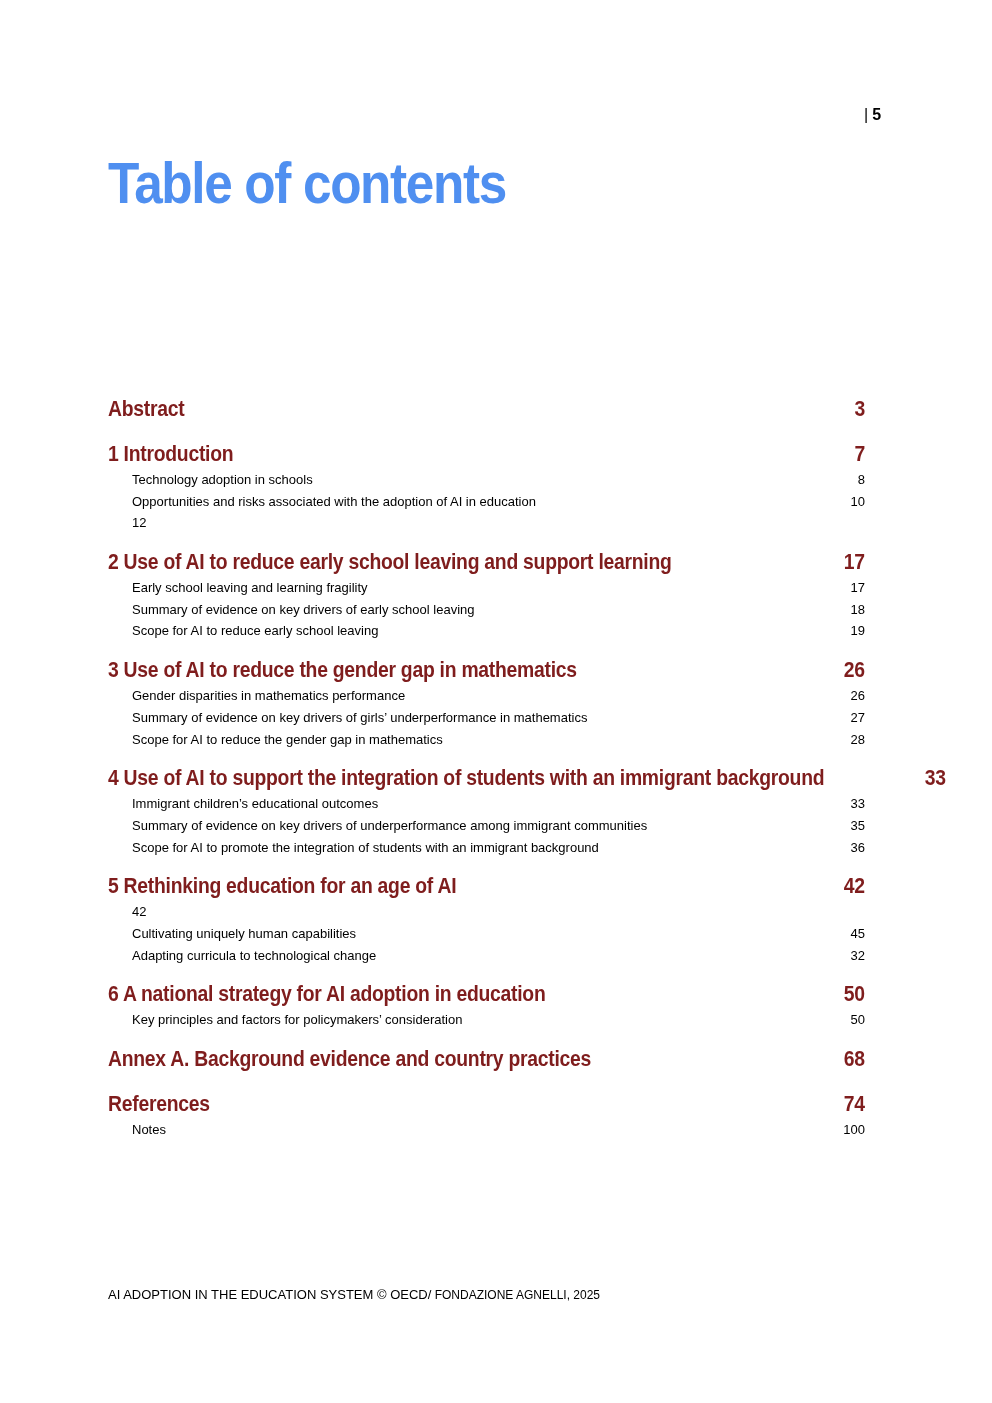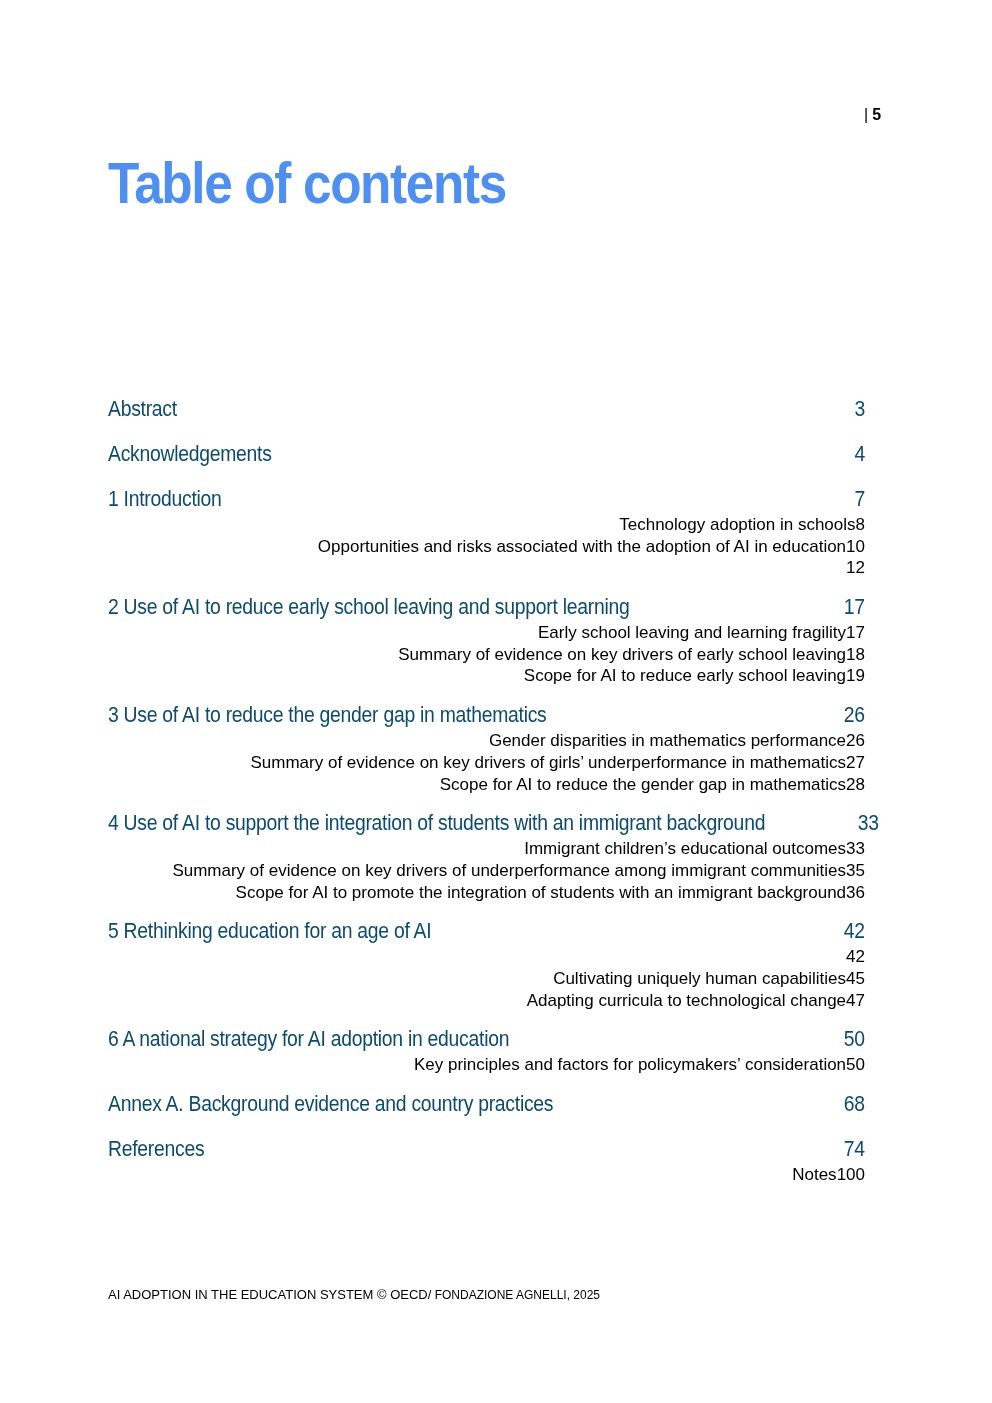--- a/index.html
+++ b/index.html
@@ -4,46 +4,42 @@
   <style>
     html, body { margin: 0; padding: 0; background: #ffffff; }
     body { width: 992px; height: 1403px; position: relative; overflow: hidden;
            font-family: "Liberation Sans", sans-serif; color: #000; }
     .page-number { position: absolute; top: 106px; left: 864px; font-size: 16px; font-weight: bold; }
     .page-number .bar { font-weight: normal; margin-right: 4px; }
     .title { position: absolute; top: 150px; left: 108px; font-size: 57px; font-weight: bold;
              color: #4f8ff0; letter-spacing: -1.5px; margin: 0; transform: scaleX(0.9); transform-origin: left; }
     .toc { position: absolute; top: 394px; left: 108px; width: 757px; }
     .entry { display: flex; justify-content: space-between; align-items: baseline; }
-    .chapter { font-size: 22px; color: #0c4a6e; letter-spacing: -0.3px; height: 45px; line-height: 30px; }
+    .chapter { font-size: 22px; color: #7f1d1d; letter-spacing: -0.3px; height: 45px; line-height: 30px; font-weight: bold; }
     .chapter .lbl, .chapter .pg { display: inline-block; transform: scaleX(0.88); transform-origin: left; white-space: nowrap; }
     .chapter .pg { transform-origin: right; }
     .chapter.has-subs { height: 30px; }
-    .sub { font-size: 17px; height: 21.7px; line-height: 21.7px; padding-left: 24px; justify-content: flex-end; }
+    .sub { font-size: 13px; height: 21.7px; line-height: 21.7px; padding-left: 24px; }
     .subs { margin-bottom: 13px; }
     .footer { position: absolute; top: 1287px; left: 108px; font-size: 13px; }
     .footer .small { font-size: 12px; }
   </style>
 </head>
 <body>
 
 <div class="page-number">
   <span class="bar">|</span><span>5</span>
 </div>
 
 <h1 class="title">Table of contents</h1>
 
 <div class="toc" id="toc">
     <div class="entry chapter">
       <span class="lbl">Abstract</span>
       <span class="pg">3</span>
-    </div>
-    <div class="entry chapter">
-      <span class="lbl">Acknowledgements</span>
-      <span class="pg">4</span>
     </div>
     <div class="entry chapter has-subs">
       <span class="lbl">1 Introduction</span>
       <span class="pg">7</span>
     </div>
     <div class="subs">
       <div class="entry sub">
         <span>Technology adoption in schools</span>
         <span>8</span>
       </div>
@@ -116,21 +112,21 @@
     <div class="subs">
       <div class="entry sub">
         <span>42</span>
       </div>
       <div class="entry sub">
         <span>Cultivating uniquely human capabilities</span>
         <span>45</span>
       </div>
       <div class="entry sub">
         <span>Adapting curricula to technological change</span>
-        <span>47</span>
+        <span>32</span>
       </div>
     </div>
     <div class="entry chapter has-subs">
       <span class="lbl">6 A national strategy for AI adoption in education</span>
       <span class="pg">50</span>
     </div>
     <div class="subs">
       <div class="entry sub">
         <span>Key principles and factors for policymakers’ consideration</span>
         <span>50</span>

